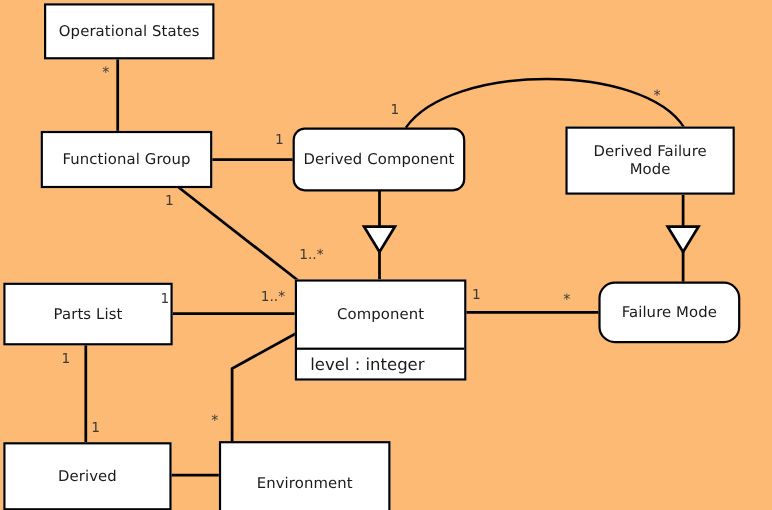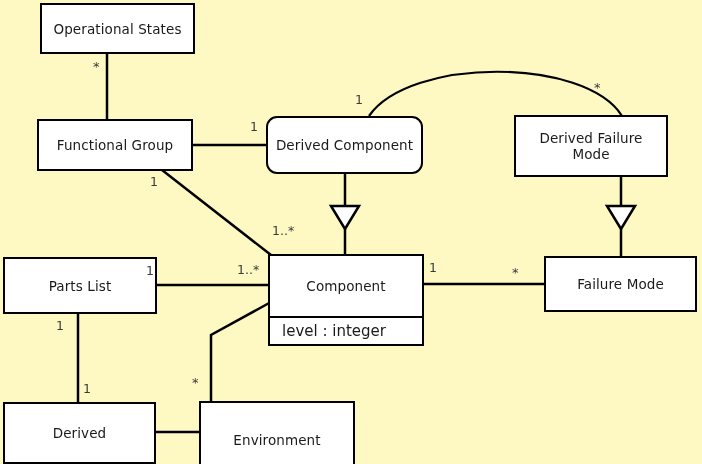--- a/index.html
+++ b/index.html
@@ -5,21 +5,21 @@
 <style>
   html, body {
     margin: 0;
     padding: 0;
     background: #ffffff;
   }
   #diagram-root {
     position: relative;
     width: 702px;
     height: 464px;
-    background: #fef9c3;
+    background: #fdba74;
     font-family: "DejaVu Sans", "Liberation Sans", sans-serif;
     overflow: hidden;
   }
   svg.edge-layer {
     position: absolute;
     left: 0;
     top: 0;
     width: 702px;
     height: 464px;
     pointer-events: none;
@@ -118,21 +118,21 @@
 
   <div class="uml-class" style="left:3px; top:257px; width:154px; height:57px;">
     <div class="uml-name-compartment">Parts List</div>
   </div>
 
   <div class="uml-class" style="left:268px; top:254px; width:156px; height:92px;">
     <div class="uml-name-compartment">Component</div>
     <div class="uml-attr-compartment">level : integer</div>
   </div>
 
-  <div class="uml-class" style="left:544px; top:256px; width:153px; height:56px;">
+  <div class="uml-class" style="left:544px; top:256px; width:129px; height:56px;border-radius:15px;">
     <div class="uml-name-compartment">Failure Mode</div>
   </div>
 
   <div class="uml-class" style="left:3px; top:402px; width:153px; height:62px;">
     <div class="uml-name-compartment">Derived</div>
   </div>
 
   <div class="uml-class" style="left:199px; top:401px; width:156px; height:78px;">
     <div class="uml-name-compartment">Environment</div>
   </div>

